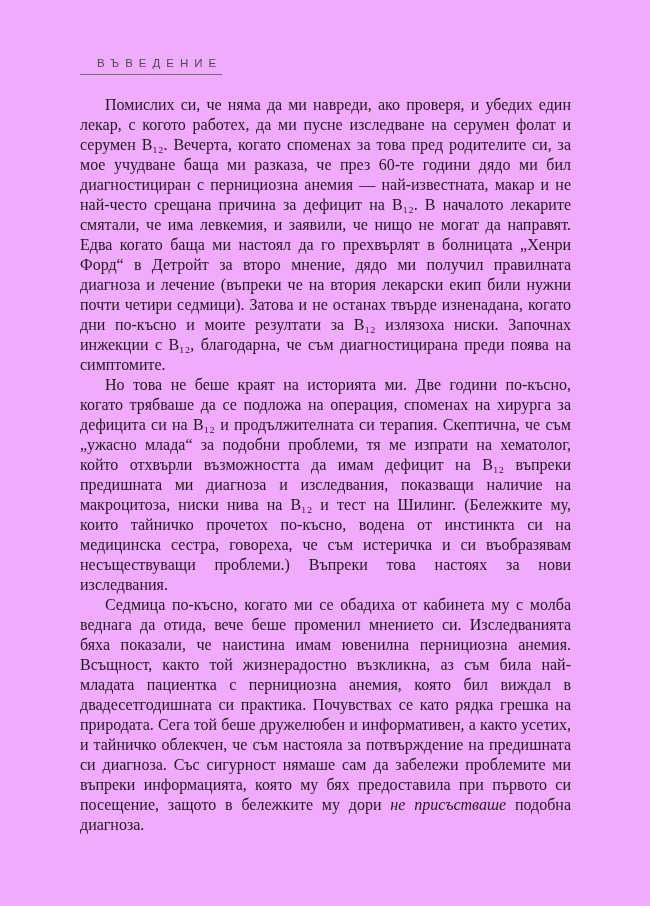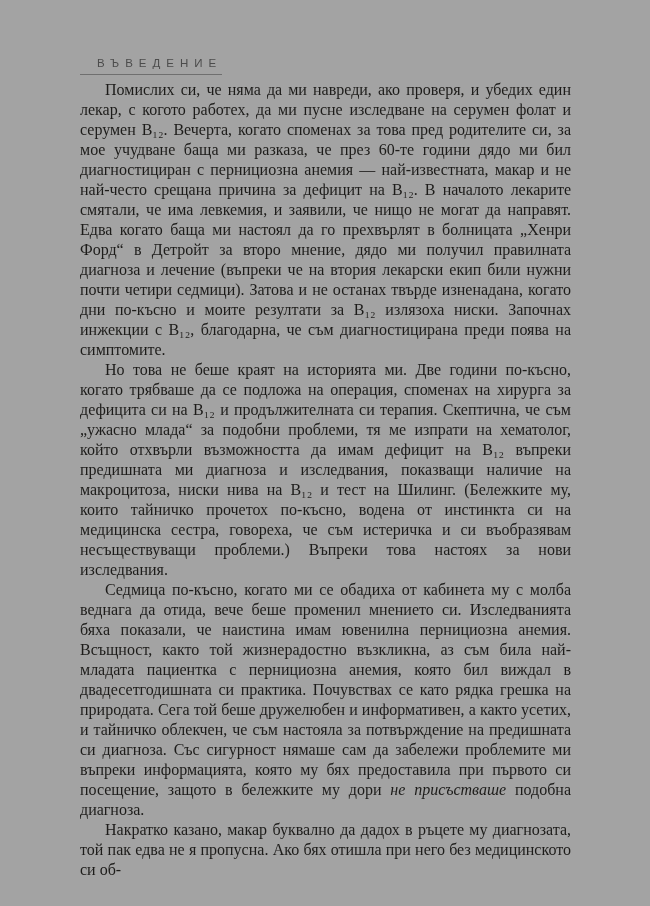--- a/index.html
+++ b/index.html
@@ -4,21 +4,21 @@
 <style>
   html, body {
     margin: 0;
     padding: 0;
     background: #ffffff;
   }
   .page {
     position: relative;
     width: 650px;
     height: 906px;
-    background: #a3a3a3;
+    background: #f0abfc;
     overflow: hidden;
     font-family: "Liberation Serif", "DejaVu Serif", serif;
     color: #1d1c1a;
   }
   
   .chapter-header {
     position: absolute;
     left: 80px;
     top: 57px;
     width: 142px;
@@ -34,21 +34,21 @@
   .header-rule {
     margin-top: 5px;
     width: 142px;
     height: 1px;
     background: #6f6f6f;
   }
   
   .page-body {
     position: absolute;
     left: 80px;
-    top: 80px;
+    top: 95px;
     width: 491px;
     font-size: 16px;
     line-height: 20px;
     text-align: justify;
   }
   .page-body p {
     margin: 0;
     padding: 0;
     text-indent: 25px;
   }
@@ -82,17 +82,16 @@
 
   <header class="chapter-header">
     <div class="chapter-title">ВЪВЕДЕНИЕ</div>
     <div class="header-rule"></div>
   </header>
 
   <main class="page-body">
     <p>Помислих си, че няма да ми навреди, ако проверя, и убедих един лекар, с когото работех, да ми пусне изследване на серумен фолат и серумен B₁₂. Вечерта, когато споменах за това пред родителите си, за мое учудване баща ми разказа, че през 60-те години дядо ми бил диагностициран с пернициозна анемия — най-известната, макар и не най-често срещана причина за дефицит на B₁₂. В началото лекарите смятали, че има левкемия, и заявили, че нищо не могат да направят. Едва когато баща ми настоял да го прехвърлят в болницата „Хенри Форд“ в Детройт за второ мнение, дядо ми получил правилната диагноза и лечение (въпреки че на втория лекарски екип били нужни почти четири седмици). Затова и не останах твърде изненадана, когато дни по-късно и моите резултати за B₁₂ излязоха ниски. Започнах инжекции с B₁₂, благодарна, че съм диагностицирана преди поява на симптомите.</p>
     <p>Но това не беше краят на историята ми. Две години по-късно, когато трябваше да се подложа на операция, споменах на хирурга за дефицита си на B₁₂ и продължителната си терапия. Скептична, че съм „ужасно млада“ за подобни проблеми, тя ме изпрати на хематолог, който отхвърли възможността да имам дефицит на B₁₂ въпреки предишната ми диагноза и изследвания, показващи наличие на макроцитоза, ниски нива на B₁₂ и тест на Шилинг. (Бележките му, които тайничко прочетох по-късно, водена от инстинкта си на медицинска сестра, говореха, че съм истеричка и си въобразявам несъществуващи проблеми.) Въпреки това настоях за нови изследвания.</p>
     <p><span>Седмица по-късно, когато ми се обадиха от кабинета му с молба веднага да отида, вече беше променил мнението си. Изследванията бяха показали, че наистина имам ювенилна пернициозна анемия. Всъщност, както той жизнерадостно възкликна, аз съм била най-младата пациентка с пернициозна анемия, която бил виждал в двадесетгодишната си практика. Почувствах се като рядка грешка на природата. Сега той беше дружелюбен и информативен, а както усетих, и тайничко облекчен, че съм настояла за потвърждение на предишната си диагноза. Със сигурност нямаше сам да забележи проблемите ми въпреки информацията, която му бях предоставила при първото си посещение, защото в бележките му дори </span><em>не присъстваше</em><span> подобна диагноза.</span></p>
-    <p>Накратко казано, макар буквално да дадох в ръцете му диагнозата, той пак едва не я пропусна. Ако бях отишла при него без медицинското си об-</p>
   </main>
 
 
 </div>
 
 </body></html>

